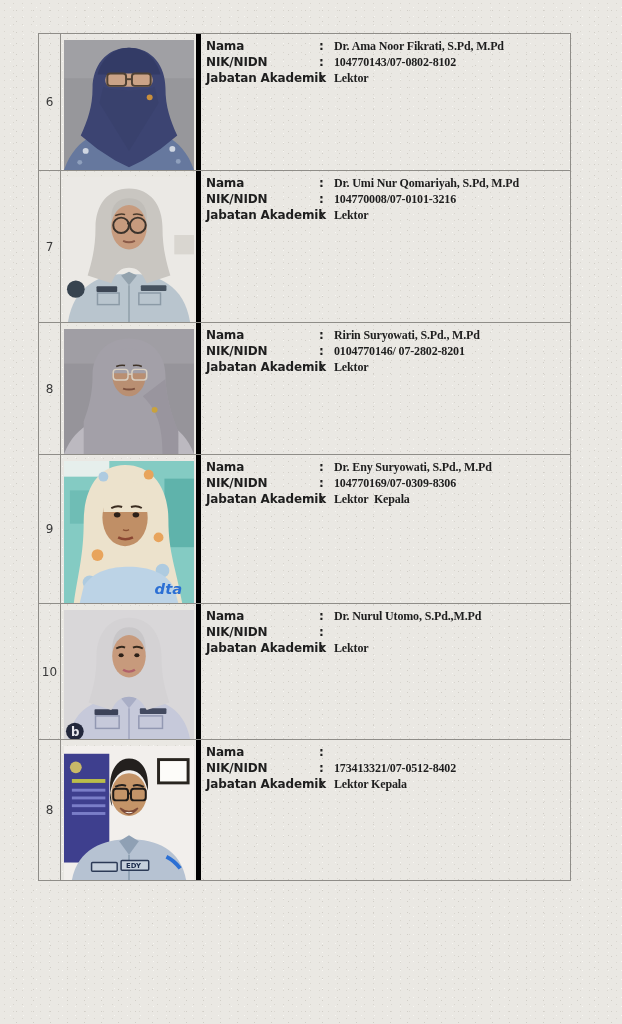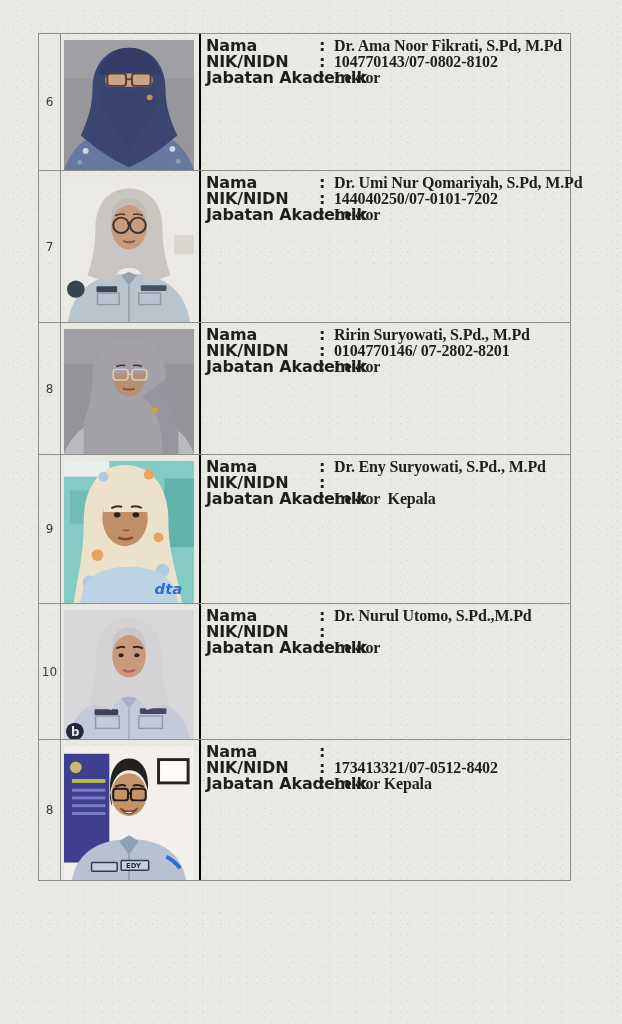--- a/index.html
+++ b/index.html
@@ -22,25 +22,25 @@
   .row{display:flex;box-sizing:border-box;border-bottom:1px solid #8f8d88;flex:0 0 auto;}
   .row:last-child{border-bottom:none;}
   .h137{height:137px}.h152{height:152px}.h132{height:132px}
   .h149{height:149px}.h136{height:136px}.h140{height:140px}
   .cell{box-sizing:border-box;}
   .no{
     width:22px;flex:0 0 auto;border-right:1px solid #8f8d88;
     display:flex;align-items:center;justify-content:center;
     font-size:12px;color:#3a3a3a;
   }
-  .photo{width:140px;flex:0 0 auto;border-right:2px solid #000000;position:relative;overflow:hidden;}
+  .photo{width:140px;flex:0 0 auto;border-right:5px solid #000000;position:relative;overflow:hidden;}
   .photo svg{position:absolute;left:3px;top:6px;width:130px;height:calc(100% - 6px);display:block;}
   .info{
     flex:1;padding:4px 4px 0 5px;
-    font-weight:bold;font-size:16px;line-height:16px;color:#1e1e1e;
+    font-weight:bold;font-size:12px;line-height:16px;color:#1e1e1e;
     letter-spacing:-0.15px;
   }
   .line{display:flex;}
   .lbl{width:113px;flex:0 0 auto;white-space:nowrap;}
   .colon{width:15px;flex:0 0 auto;}
   .val{white-space:pre;font-family:Liberation Serif, serif;}
 </style>
 </head>
 <body>
 
@@ -113,21 +113,21 @@
     </div>
     <div class="cell info">
       <div class="line">
         <span class="lbl">Nama</span>
           <span class="colon">:</span>
           <span class="val">Dr. Umi Nur Qomariyah, S.Pd, M.Pd</span>
       </div>
       <div class="line">
         <span class="lbl">NIK/NIDN</span>
           <span class="colon">:</span>
-          <span class="val">144040250/07-0101-7202</span>
+          <span class="val">104770008/07-0101-3216</span>
       </div>
       <div class="line">
         <span class="lbl">Jabatan Akademik</span>
           <span class="colon">:</span>
           <span class="val">Lektor</span>
       </div>
     </div>
   </div>
 
   <div class="row h132">
@@ -200,20 +200,21 @@
     </div>
     <div class="cell info">
       <div class="line">
         <span class="lbl">Nama</span>
           <span class="colon">:</span>
           <span class="val">Dr. Eny Suryowati, S.Pd., M.Pd</span>
       </div>
       <div class="line">
         <span class="lbl">NIK/NIDN</span>
           <span class="colon">:</span>
+          <span class="val">104770169/07-0309-8306</span>
       </div>
       <div class="line">
         <span class="lbl">Jabatan Akademik</span>
           <span class="colon">:</span>
           <span class="val">Lektor  Kepala</span>
       </div>
     </div>
   </div>
 
   <div class="row h136">

